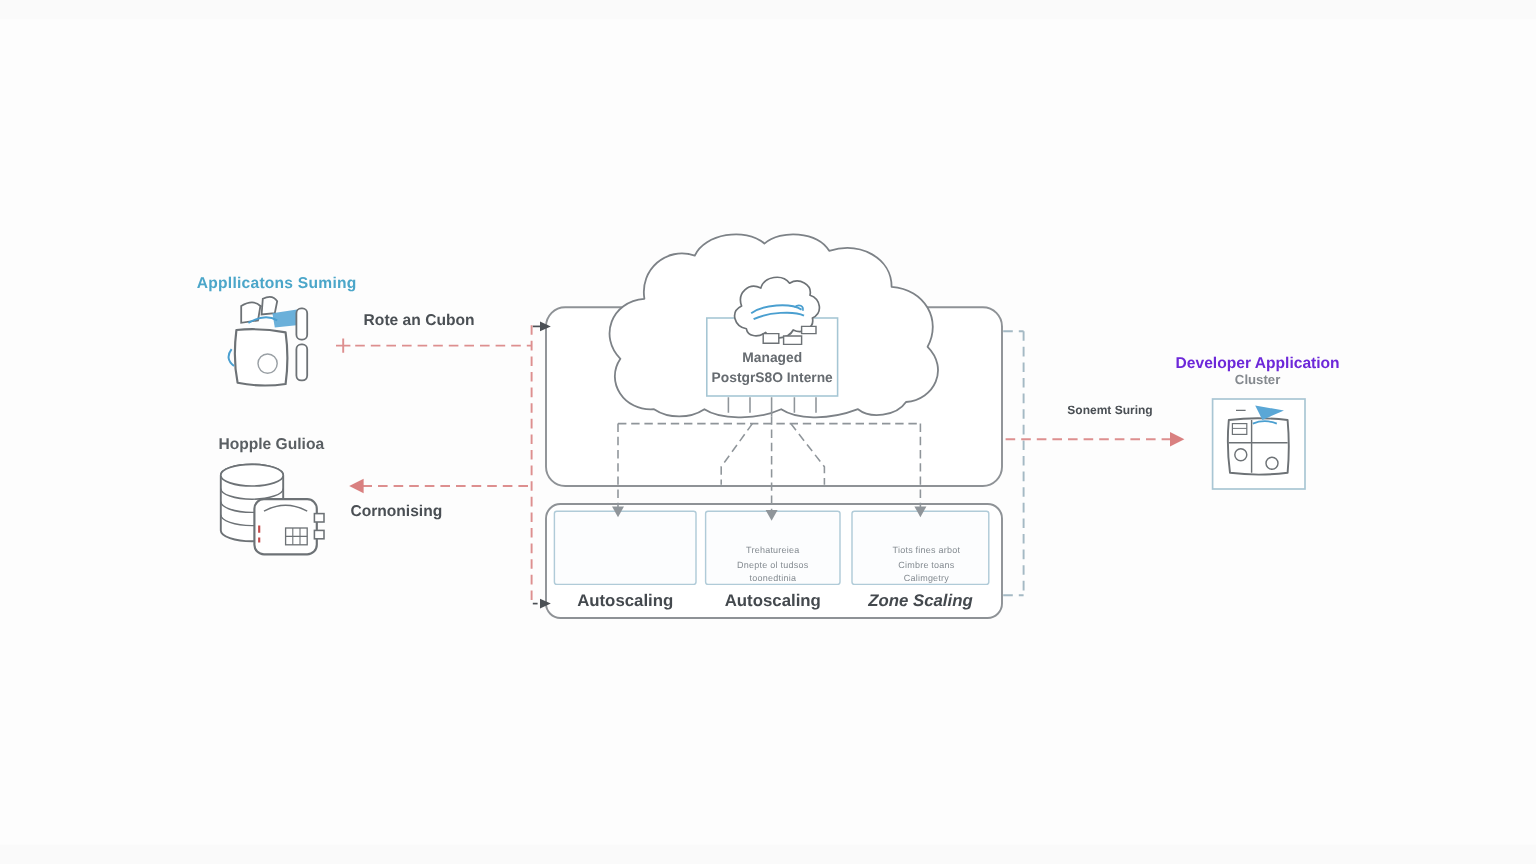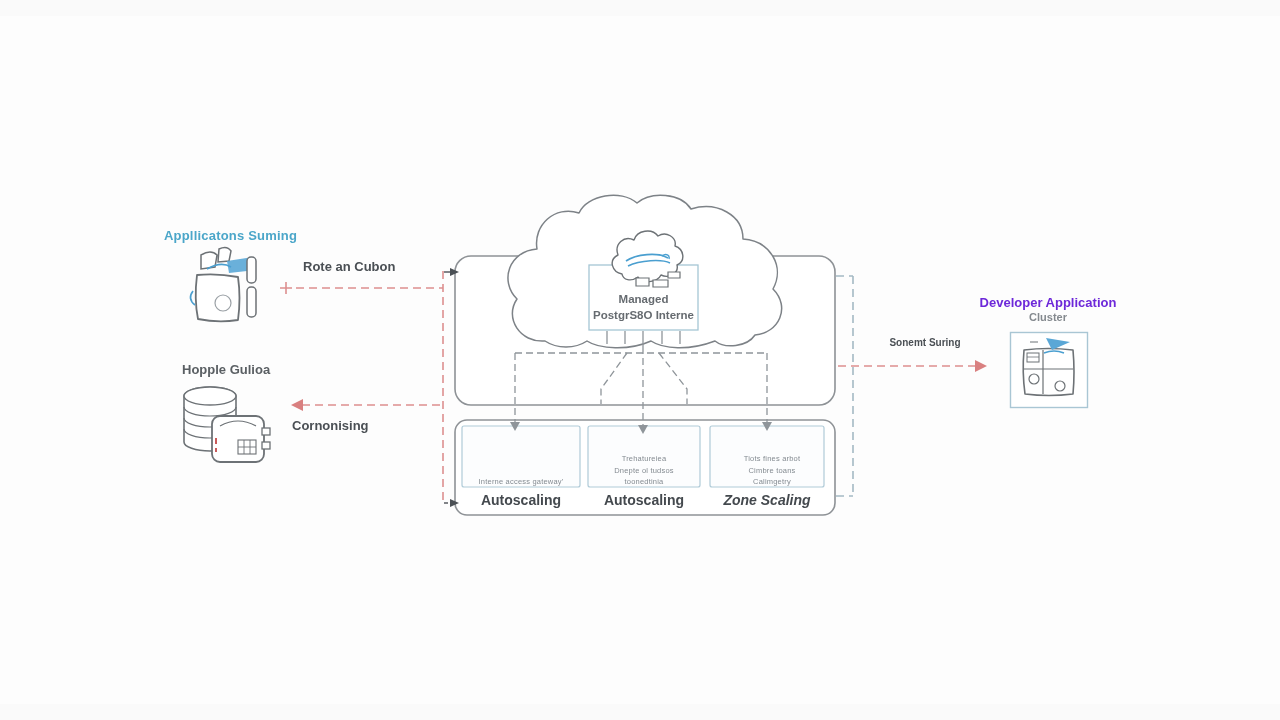--- a/index.html
+++ b/index.html
@@ -149,23 +149,20 @@
   <div class="txt app-title">Appllicatons Suming</div>
   <div class="txt rote">Rote an Cubon</div>
   <div class="txt hopple">Hopple Gulioa</div>
   <div class="txt corn">Cornonising</div>
 
   <div class="cluster-text">
     <div>Managed</div>
     <div>PostgrS8O Interne</div>
   </div>
 
-  <div class="note note1">
-    <div>Interne access gateway'</div>
-  </div>
   <div class="note note2">
     <div>
       <div>Trehatureiea</div>
       <div>Dnepte ol tudsos</div>
       <div>toonedtinia</div>
     </div>
   </div>
   <div class="note note3">
     <div>
       <div>Tiots fines arbot</div>

